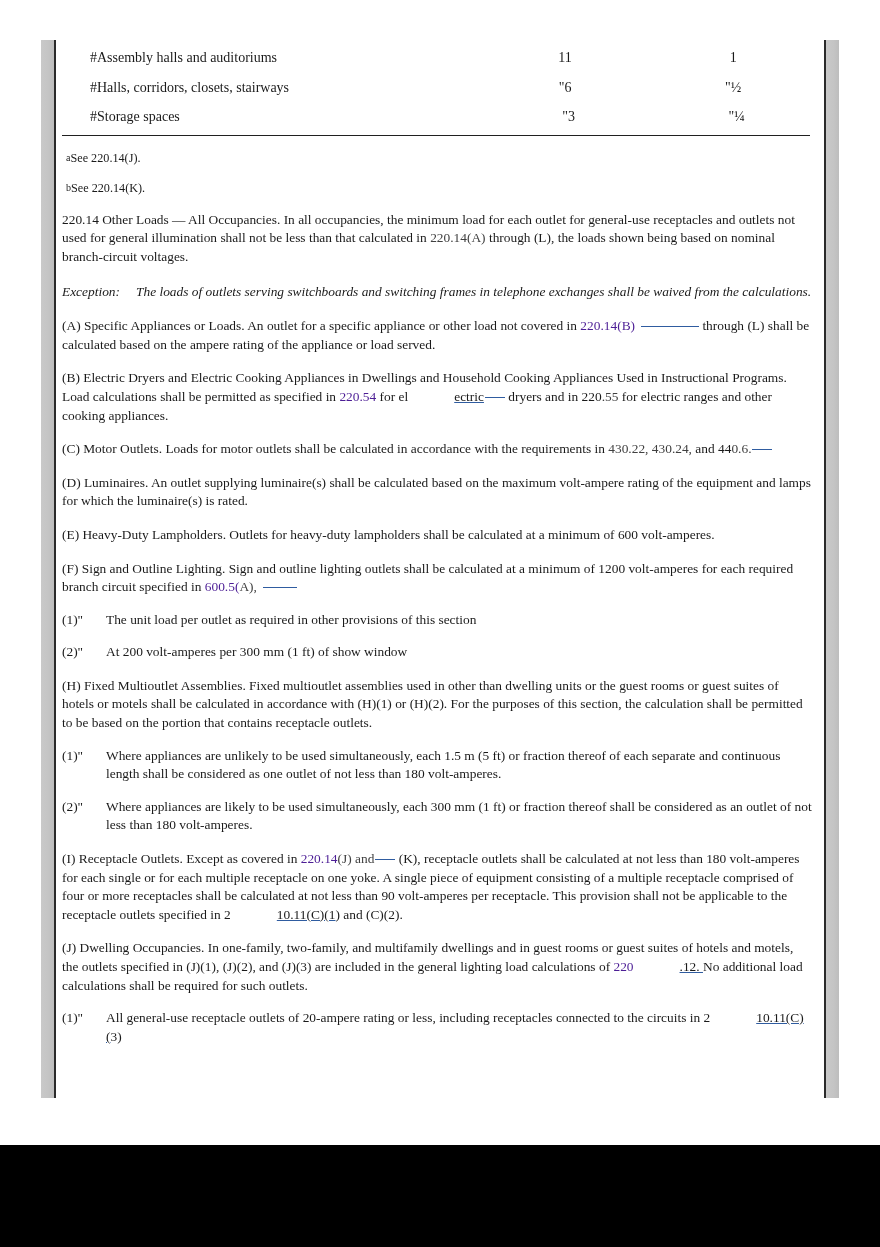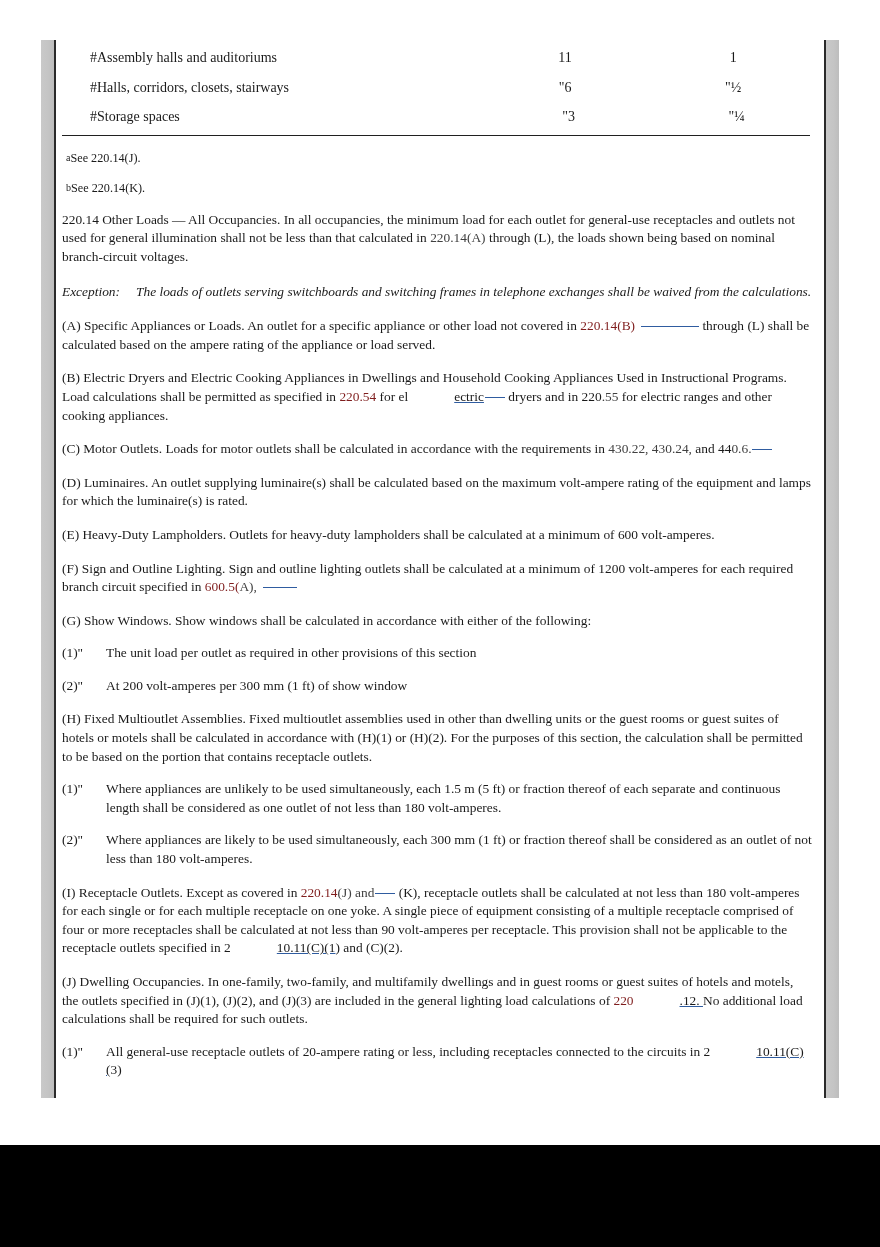--- a/index.html
+++ b/index.html
@@ -102,21 +102,21 @@
     align-items: flex-start;
   }
   .li .li-num {
     width: 44px;
     flex: 0 0 44px;
   }
   .li .li-txt { flex: 1 1 auto; }
 
   
   a.ref, span.ref {
-    color: #7f1d1d;
+    color: #4c1d95;
     text-decoration: none;
   }
   span.ref-u {
     color: #404040;
     text-decoration-color: #2f5ca0;
   }
   span.ul-black {
     text-decoration: underline;
     text-decoration-color: #2f5ca0;
     margin-left: 46px;
@@ -189,21 +189,20 @@
     <p class="para"><span>(B) Electric Dryers and Electric Cooking Appliances in Dwellings and Household Cooking Appliances Used in Instructional Programs. Load calculations shall be permitted as specified in </span><span class="ref">220.54</span><span> for el</span><span class="ul-black">ectric</span><span class="ul-stub tiny"></span><span> dryers and in </span><span>220</span><span class="ref-u">.55 </span><span>for electric ranges and other cooking appliances.</span></p>
 
     <p class="para"><span>(C) Motor Outlets. Loads for motor outlets shall be calculated in accordance with the requirements in </span><span class="ref-u">430.22,</span><span> </span><span class="ref-u">430.24,</span><span> and 44</span><span class="ref-u">0.6.</span><span class="ul-stub tiny"></span></p>
 
     <p class="para">(D) Luminaires. An outlet supplying luminaire(s) shall be calculated based on the maximum volt-ampere rating of the equipment and lamps for which the luminaire(s) is rated.</p>
 
     <p class="para">(E) Heavy-Duty Lampholders. Outlets for heavy-duty lampholders shall be calculated at a minimum of 600 volt-amperes.</p>
 
     <p class="para"><span>(F) Sign and Outline Lighting. Sign and outline lighting outlets shall be calculated at a minimum of 1200 volt-amperes for each required branch circuit specified in </span><span class="ref">600.5(</span><span class="ref-u">A),</span><span class="ul-stub short"></span></p>
 
-    <p class="para">(G) Show Windows. Show windows shall be calculated in accordance with either of the following:</p>
     <div class="li">
       <span class="li-num">(1)"</span>
       <span class="li-txt">The unit load per outlet as required in other provisions of this section</span>
     </div>
     <div class="li">
       <span class="li-num">(2)"</span>
       <span class="li-txt">At 200 volt-amperes per 300 mm (1 ft) of show window</span>
     </div>
 
     <p class="para">(H) Fixed Multioutlet Assemblies. Fixed multioutlet assemblies used in other than dwelling units or the guest rooms or guest suites of hotels or motels shall be calculated in accordance with (H)(1) or (H)(2). For the purposes of this section, the calculation shall be permitted to be based on the portion that contains receptacle outlets.</p>

